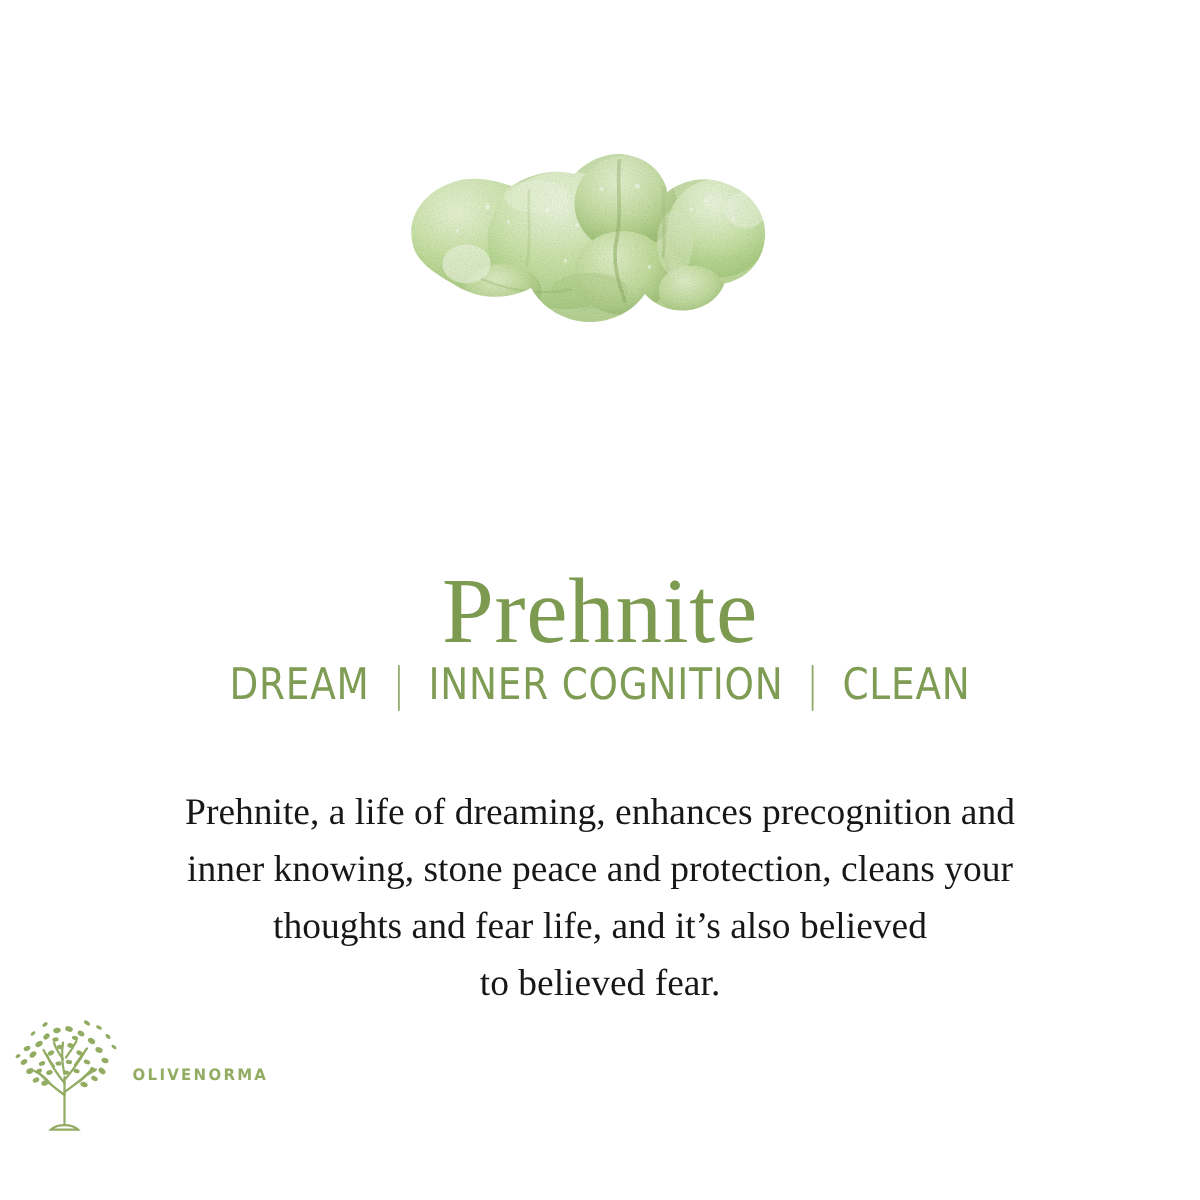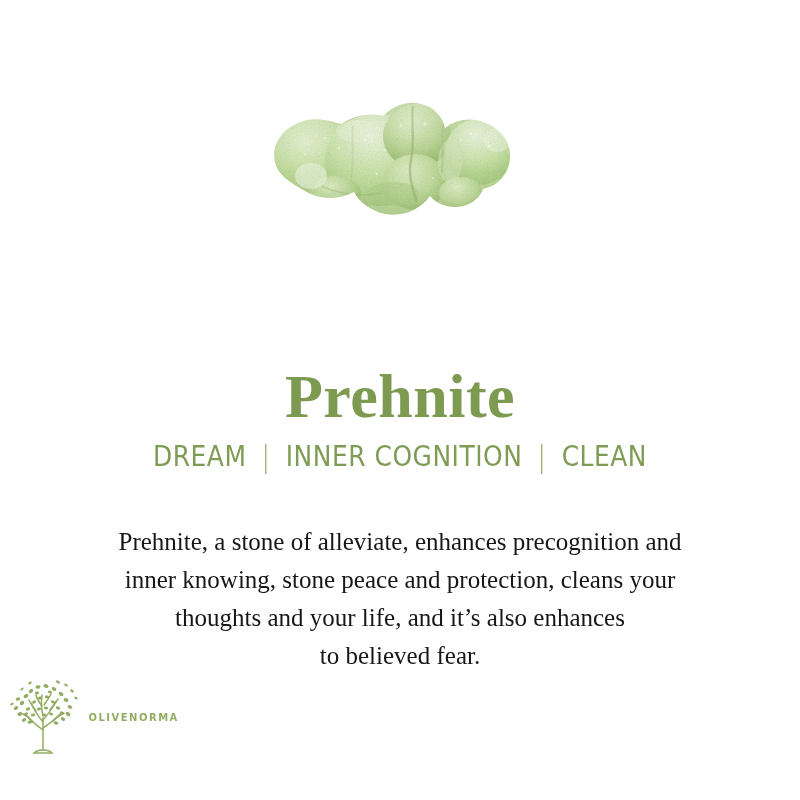--- a/index.html
+++ b/index.html
@@ -30,25 +30,25 @@
     display: flex;
     align-items: center;
     justify-content: center;
   }
   .stone-svg { display: block; }
 
   
   .title {
     position: absolute;
     left: 0;
-    top: 318px;
+    top: 330px;
     width: 800px;
     text-align: center;
     font-family: "Liberation Serif", "DejaVu Serif", serif;
-    font-weight: bold;
+    font-weight: normal;
     font-size: 62px;
     line-height: 72px;
     letter-spacing: 0.5px;
     color: #7d9b50;
     white-space: nowrap;
   }
 
   
   .keywords {
     position: absolute;
@@ -228,23 +228,23 @@
 
   <div class="keywords">
     <span class="kw">DREAM</span>
     <span class="sep">|</span>
     <span class="kw">INNER COGNITION</span>
     <span class="sep">|</span>
     <span class="kw">CLEAN</span>
   </div>
 
   <p class="description">
-    <span class="line">Prehnite, a stone of alleviate, enhances precognition and</span>
+    <span class="line">Prehnite, a life of dreaming, enhances precognition and</span>
     <span class="line">inner knowing, stone peace and protection, cleans your</span>
-    <span class="line">thoughts and your life, and it’s also enhances</span>
+    <span class="line">thoughts and fear life, and it’s also believed</span>
     <span class="line">to believed fear.</span>
   </p>
 
   <div class="logo">
     <svg class="logo-mark" width="86" height="76" viewBox="0 0 86 76">
       <g stroke="#93ac63" stroke-width="1.5" fill="none" stroke-linecap="round">
 
         <path d="M43,72 L43,40"></path>
         <path d="M43,72 C39,72 36,73 34,75 L52,75 C50,73 47,72 43,72"></path>
 

